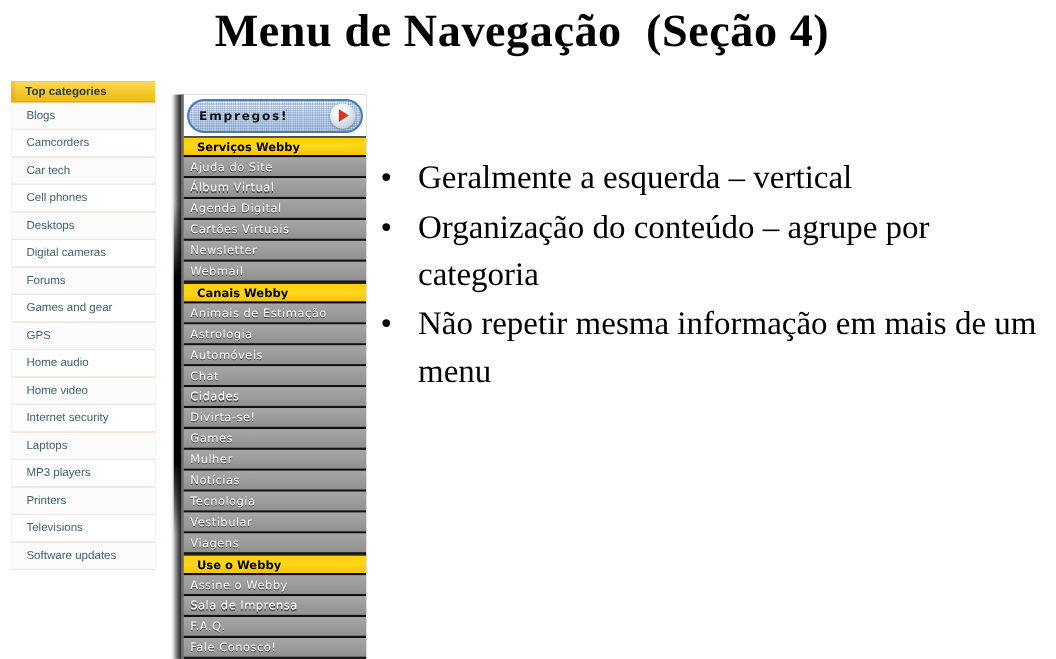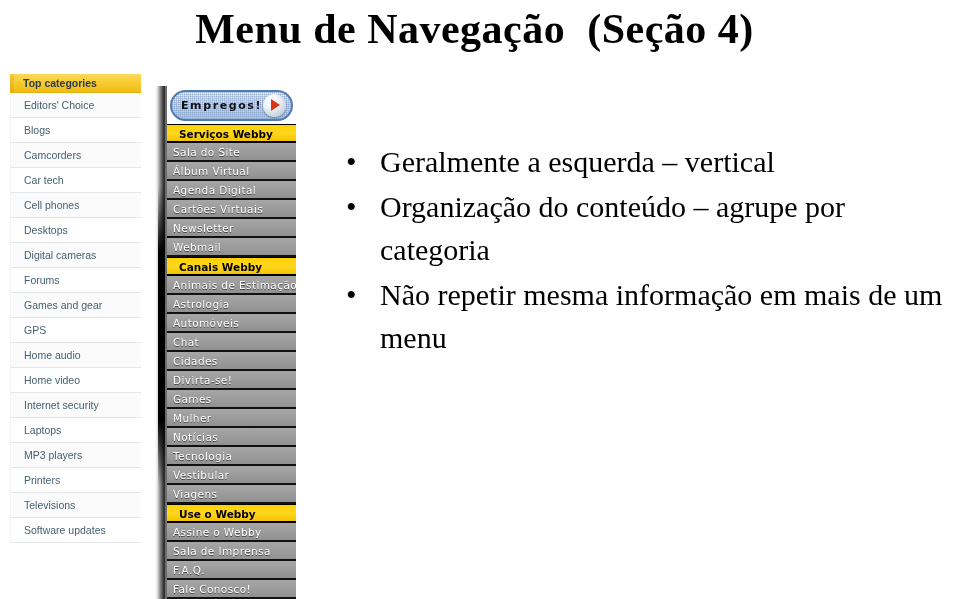--- a/index.html
+++ b/index.html
@@ -90,21 +90,21 @@
     width: 7px;
     height: 300px;
     background: linear-gradient(to bottom, rgba(0,0,0,0) 0%, #000 22%, #000 78%, rgba(0,0,0,0) 100%);
   }
 
   
   #mid-panel {
     position: absolute;
     left: 165px;
     top: 86px;
-    width: 131px;
+    width: 168px;
     height: 513px;
     background: #9a9a9a;
     overflow: hidden;
     box-sizing: border-box;
     border-left: 2px solid #6d6d6d;
   }
   #mid-panel .mp-banner-wrap {
     height: 38px;
     background: #ffffff;
     padding: 4px 3px 2px 3px;
@@ -208,21 +208,20 @@
   }
 </style>
 </head>
 <body>
 
 <div id="slide-title">Menu de Navegação  (Seção 4)</div>
 
 <div id="left-panel">
   <div class="lp-header">Top categories</div>
   <div id="left-panel-items">
-      <div class="lp-item">Editors' Choice</div>
       <div class="lp-item">Blogs</div>
       <div class="lp-item">Camcorders</div>
       <div class="lp-item">Car tech</div>
       <div class="lp-item">Cell phones</div>
       <div class="lp-item">Desktops</div>
       <div class="lp-item">Digital cameras</div>
       <div class="lp-item">Forums</div>
       <div class="lp-item">Games and gear</div>
       <div class="lp-item">GPS</div>
       <div class="lp-item">Home audio</div>
@@ -241,21 +240,21 @@
 
 <div id="mid-panel">
   <div class="mp-banner-wrap">
     <div class="mp-banner">
       <span class="mp-banner-text">Empregos!</span>
       <span class="mp-banner-arrow"></span>
     </div>
   </div>
   <div id="mid-panel-rows">
       <div class="mp-header">Serviços Webby</div>
-      <div class="mp-item">Sala do Site</div>
+      <div class="mp-item">Ajuda do Site</div>
       <div class="mp-item">Álbum Virtual</div>
       <div class="mp-item">Agenda Digital</div>
       <div class="mp-item">Cartões Virtuais</div>
       <div class="mp-item">Newsletter</div>
       <div class="mp-item">Webmail</div>
       <div class="mp-header">Canais Webby</div>
       <div class="mp-item">Animais de Estimação</div>
       <div class="mp-item">Astrologia</div>
       <div class="mp-item">Automóveis</div>
       <div class="mp-item">Chat</div>

